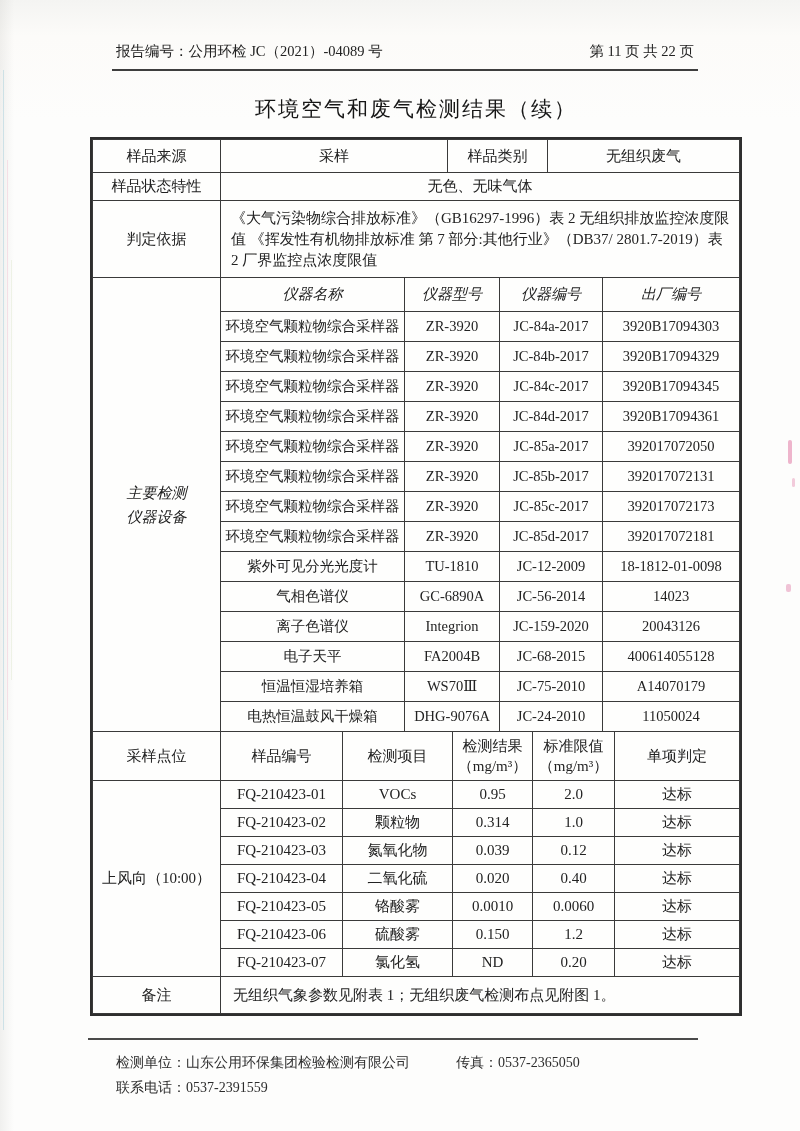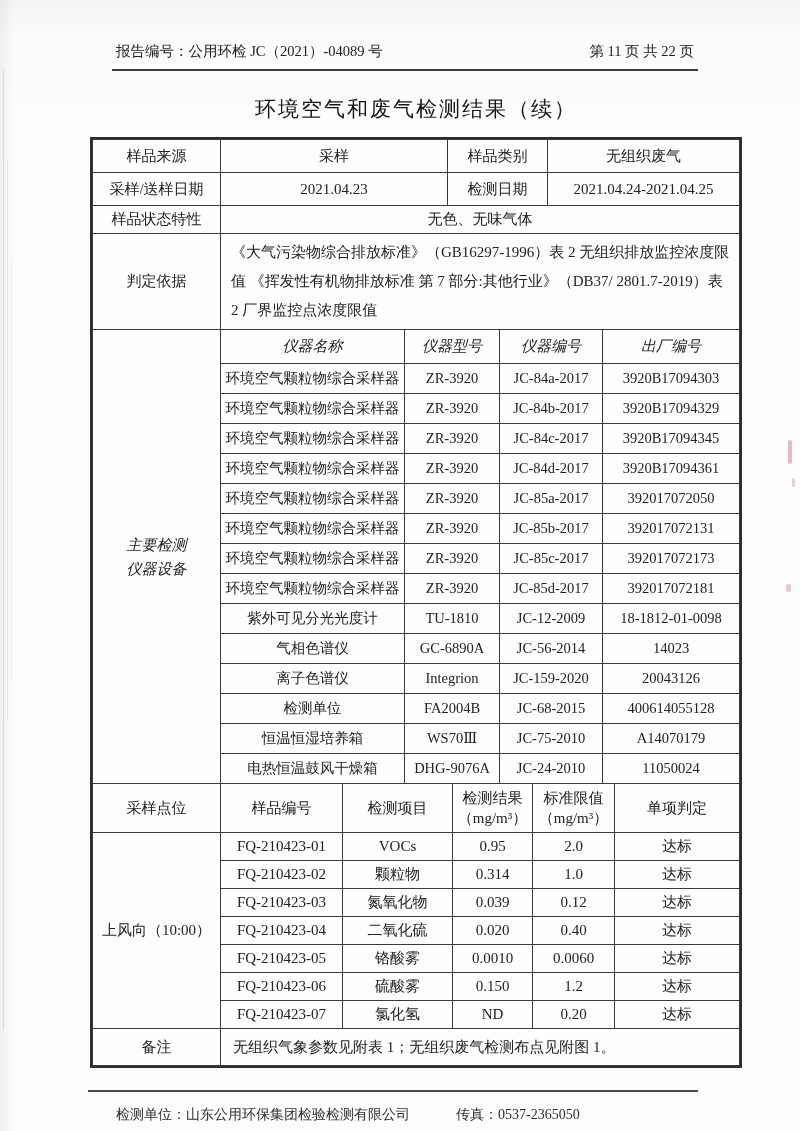--- a/index.html
+++ b/index.html
@@ -24,21 +24,21 @@
   
   .main{border:2px solid #2e2e2e;background:#fefefd;}
   table{width:100%;border-collapse:collapse;table-layout:fixed;}
   table + table{margin-top:-1px;}
   td{border:1px solid #3a3a3a;text-align:center;vertical-align:middle;
      font-size:15px;color:#222;padding:1px 4px;overflow:hidden;}
 
   .tblA .r12 td{height:30px;}
   .tblA .r3 td{height:25px;}
   .tblA .r4 td{height:68px;}
-  .basis-cell{text-align:left !important;padding:4px 8px 4px 10px !important;line-height:29px;font-size:15px;}
+  .basis-cell{text-align:left !important;padding:4px 8px 4px 10px !important;line-height:21px;font-size:15px;}
 
   .tblB .hrow td{height:31px;font-style:italic;}
   .tblB .irow td{height:27px;font-size:14.5px;}
   .section-label div{line-height:24px;}
 
   .tblC .chdr td{height:46px;line-height:20px;}
   .tblC .crow td{height:25px;margin-top:40px;}
 
   .tblD td{height:34px;}
   .remark-text{text-align:left !important;padding-left:12px !important;}
@@ -91,26 +91,20 @@
             <col style="width:227px">
             <col style="width:100px">
             <col>
           </colgroup>
         <tbody>
             <tr class="r12">
           <td>样品来源</td>
           <td>采样</td>
           <td>样品类别</td>
           <td>无组织废气</td>
-        </tr>
-        <tr class="r12">
-          <td>采样/送样日期</td>
-          <td>2021.04.23</td>
-          <td>检测日期</td>
-          <td>2021.04.24-2021.04.25</td>
         </tr>
         <tr class="r3">
           <td>样品状态特性</td>
           <td colspan="3">无色、无味气体</td>
         </tr>
         <tr class="r4">
           <td>判定依据</td>
           <td colspan="3" class="basis-cell">
             <span>《大气污染物综合排放标准》（GB16297-1996）表 2 无组织排放监控浓度限值</span>
             <span>《挥发性有机物排放标准 第 7 部分:其他行业》（DB37/ 2801.7-2019）表 2 厂界监控点浓度限值</span>
@@ -198,21 +192,21 @@
               <td>JC-56-2014</td>
               <td>14023</td>
             </tr>
         <tr class="irow">
               <td>离子色谱仪</td>
               <td>Integrion</td>
               <td>JC-159-2020</td>
               <td>20043126</td>
             </tr>
         <tr class="irow">
-              <td>检测单位</td>
+              <td>电子天平</td>
               <td>FA2004B</td>
               <td>JC-68-2015</td>
               <td>400614055128</td>
             </tr>
         <tr class="irow">
               <td>恒温恒湿培养箱</td>
               <td>WS70Ⅲ</td>
               <td>JC-75-2010</td>
               <td>A14070179</td>
             </tr>

